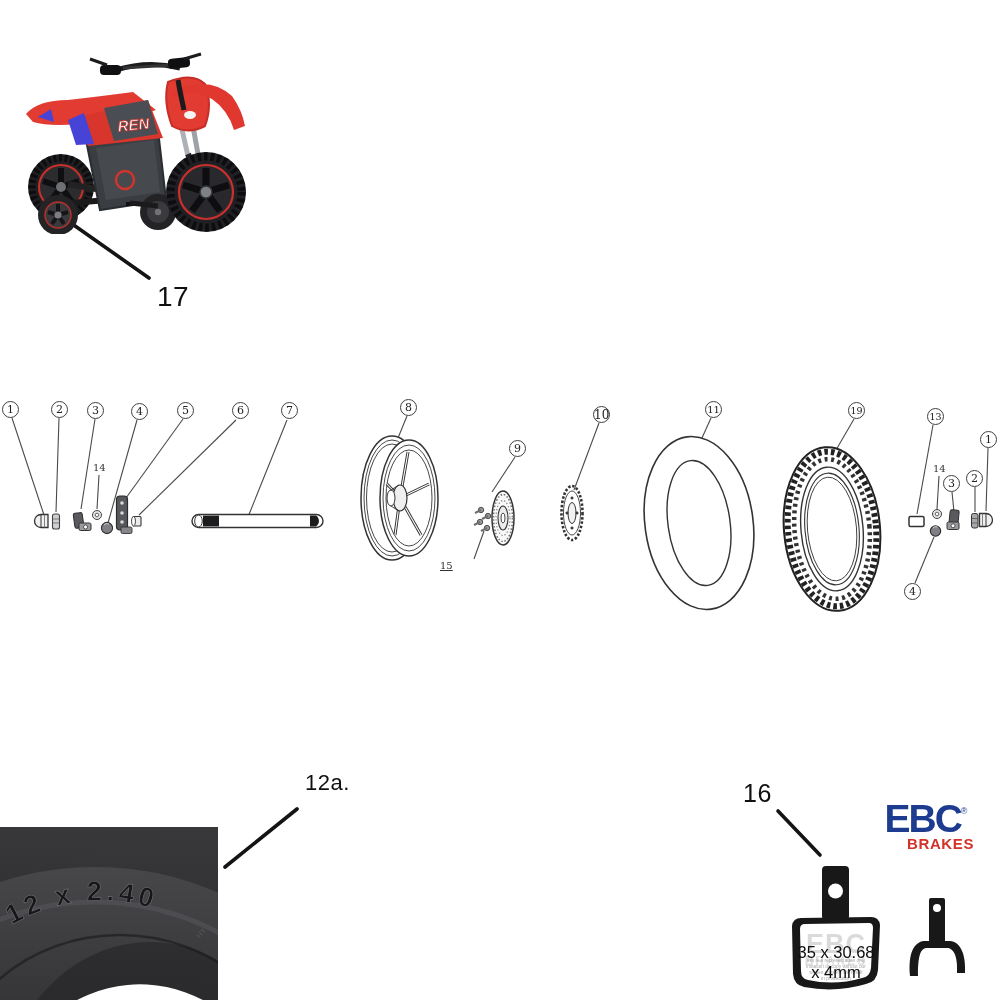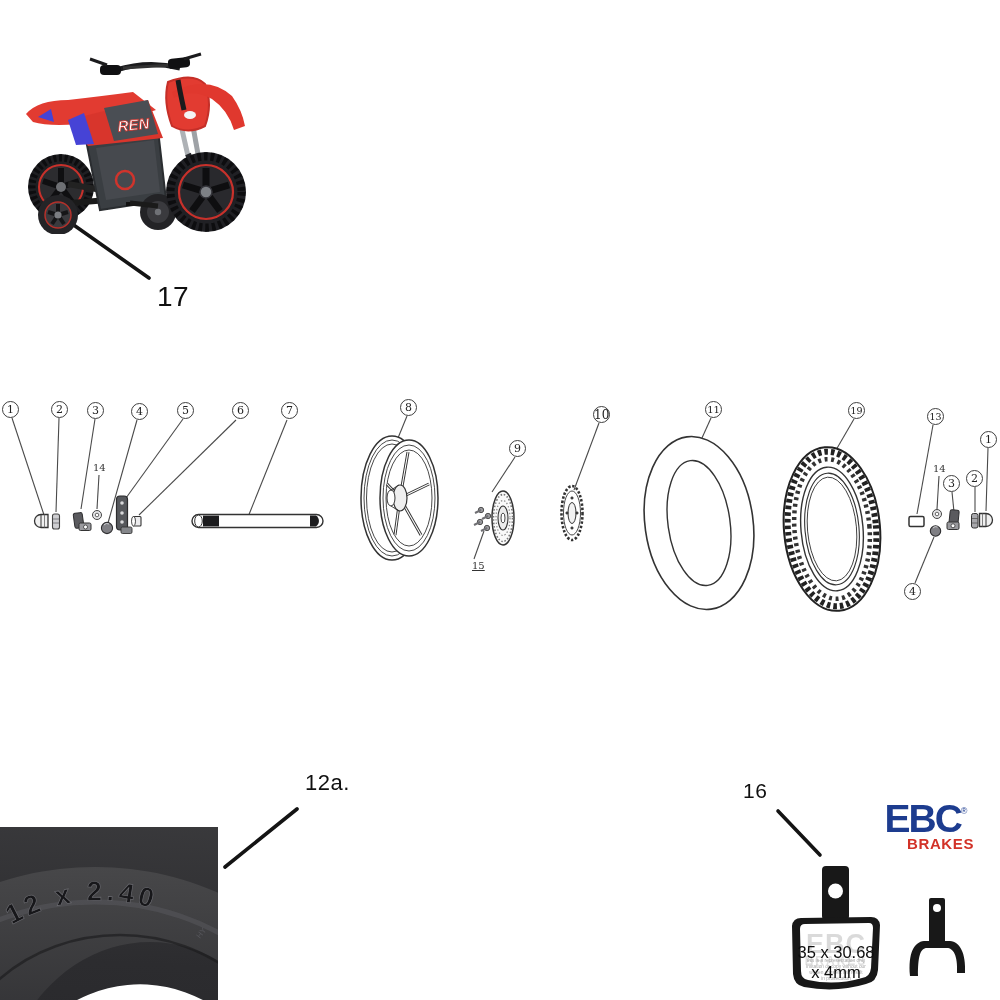--- a/index.html
+++ b/index.html
@@ -312,21 +312,21 @@
   <div class="callout" style="left:593px;top:406px;font-size:12px;">10</div>
   <div class="callout" style="left:705px;top:401px;font-size:10px;">11</div>
   <div class="callout" style="left:848px;top:402px;font-size:9.5px;">19</div>
   <div class="callout" style="left:927px;top:408px;font-size:9.5px;">13</div>
   <div class="callout" style="left:980px;top:431px;">1</div>
   <div class="callout" style="left:966px;top:470px;">2</div>
   <div class="callout" style="left:943px;top:475px;">3</div>
   <div class="callout" style="left:904px;top:583px;">4</div>
 
   <div class="plainlab" style="left:93px;top:462px;">14</div>
-  <div class="plainlab" style="left:472px;top:560px;text-decoration:underline;">15</div>
+  <div class="plainlab" style="left:440px;top:560px;text-decoration:underline;">15</div>
   <div class="plainlab" style="left:933px;top:463px;">14</div>
 
   <div class="abs" style="left:0;top:827px;width:218px;height:173px;overflow:hidden;">
     <svg width="218" height="173" viewBox="0 0 218 173">
       <defs>
         <linearGradient id="tg" x1="0" y1="0" x2="0" y2="1">
           <stop offset="0" stop-color="#474749"></stop>
             <stop offset="0.45" stop-color="#2c2c2f"></stop>
           <stop offset="1" stop-color="#202023"></stop>
         </linearGradient>
@@ -340,21 +340,21 @@
       <ellipse cx="120" cy="268" rx="175" ry="160" fill="none" stroke="#19191b" stroke-width="2.5" opacity="0.6"></ellipse>
       <path id="tcurve" d="M0 105 Q100 40 210 108" fill="none" stroke="none"></path>
       <text font-size="27" font-weight="bold" letter-spacing="4" fill="#17171a" stroke="#67676c" stroke-width="0.7" font-family="Liberation Sans, sans-serif">
         <textPath href="#tcurve" startOffset="6%">12 x 2.40</textPath>
       </text>
       <text x="200" y="112" font-size="8" fill="#55555a" transform="rotate(-52 200 112)" font-family="Liberation Sans, sans-serif">HY</text>
     </svg>
   </div>
   <div class="abs big-label" style="left:305px;top:770px;font-size:22px;">12a.</div>
 
-  <div class="abs big-label" style="left:743px;top:779px;font-size:21px;text-align:right;">16</div>
+  <div class="abs big-label" style="left:743px;top:779px;font-size:25px;text-align:right;">16</div>
 
   <div class="ebc-logo">
     <div>
       <span class="ebc-main" style="color:#1d3c8f;">EBC</span><span class="ebc-reg" style="color:#1d3c8f;">®</span>
     </div>
     <div class="ebc-sub" style="color:#d23228;">BRAKES</div>
   </div>
 
   <svg class="abs" style="left:778px;top:858px;" width="215" height="142" viewBox="0 0 215 142">
 

